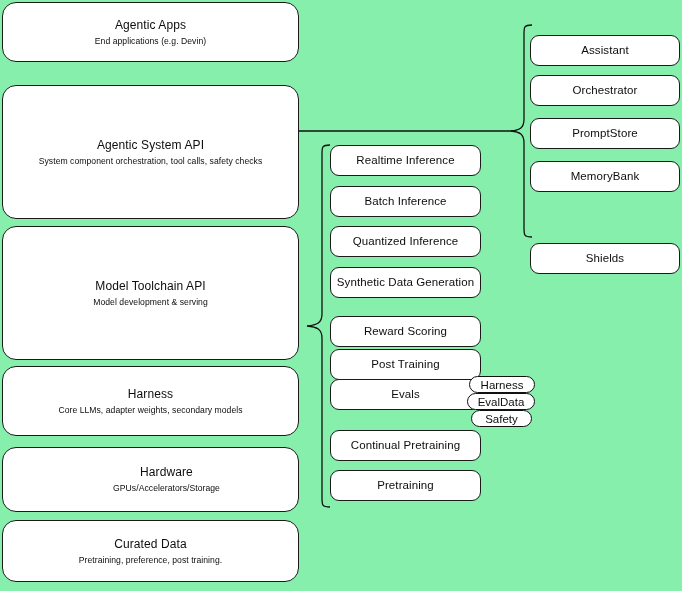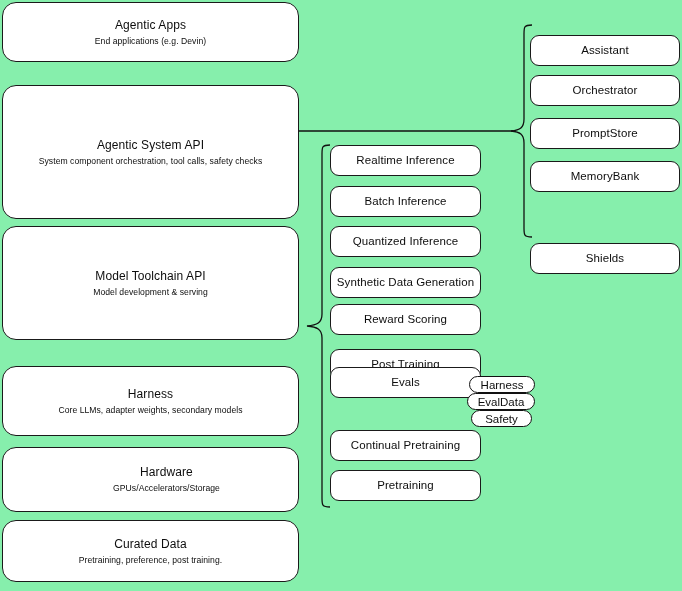--- a/index.html
+++ b/index.html
@@ -103,21 +103,21 @@
   <div class="node layer" style="top:2px; height:60px;">
     <div class="title">Agentic Apps</div>
     <div class="subtitle">End applications (e.g. Devin)</div>
   </div>
 
   <div class="node layer" style="top:85px; height:134px;">
     <div class="title">Agentic System API</div>
     <div class="subtitle">System component orchestration, tool calls, safety checks</div>
   </div>
 
-  <div class="node layer" style="top:226px; height:114px;">
+  <div class="node layer" style="top:226px; height:134px;">
     <div class="title">Model Toolchain API</div>
     <div class="subtitle">Model development &amp; serving</div>
   </div>
 
   <div class="node layer" style="top:366px; height:70px;">
     <div class="title">Harness</div>
     <div class="subtitle">Core LLMs, adapter weights, secondary models</div>
   </div>
 
   <div class="node layer" style="top:447px; height:65px;padding-left:32px;">
@@ -147,27 +147,27 @@
   </div>
   <div class="node leaf mid-leaf" style="top:186px;">
     <div class="title">Batch Inference</div>
   </div>
   <div class="node leaf mid-leaf" style="top:226px;">
     <div class="title">Quantized Inference</div>
   </div>
   <div class="node leaf mid-leaf" style="top:267px;">
     <div class="title">Synthetic Data Generation</div>
   </div>
-  <div class="node leaf mid-leaf" style="top:304px;">
+  <div class="node leaf mid-leaf" style="top:316px;">
     <div class="title">Reward Scoring</div>
   </div>
   <div class="node leaf mid-leaf" style="top:349px;">
     <div class="title">Post Training</div>
   </div>
-  <div class="node leaf mid-leaf" style="top:367px;justify-content:center;">
+  <div class="node leaf mid-leaf" style="top:379px;justify-content:center;">
     <div class="title">Evals</div>
   </div>
   <div class="node leaf mid-leaf" style="top:470px;">
     <div class="title">Pretraining</div>
   </div>
   <div class="node leaf mid-leaf" style="top:430px;">
     <div class="title">Continual Pretraining</div>
   </div>
 
   <div class="pill" style="left:469px; top:376px; width:66px;">

